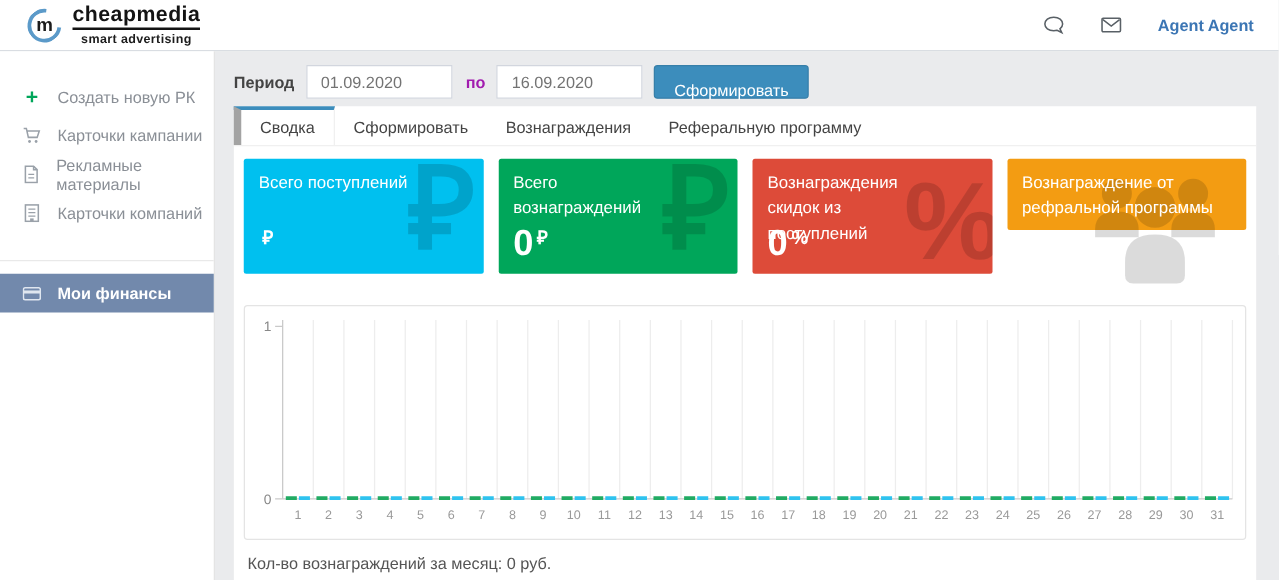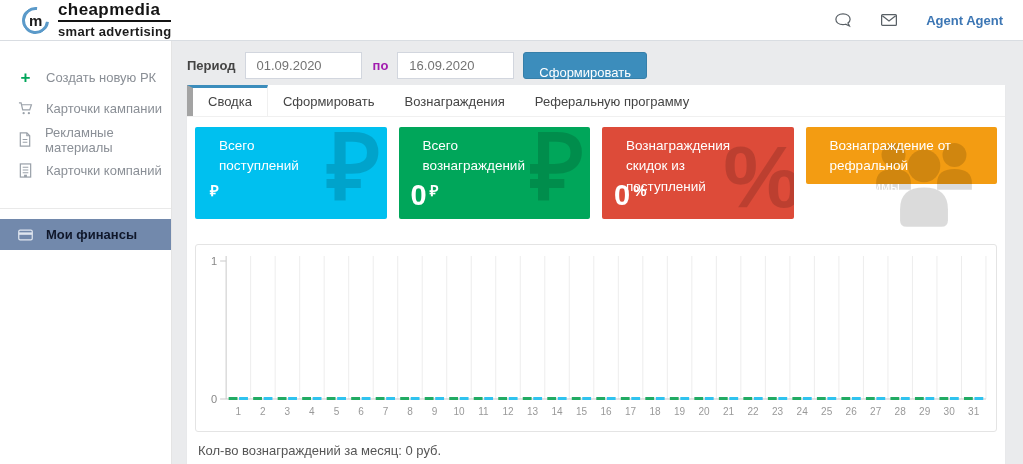--- a/index.html
+++ b/index.html
@@ -22,37 +22,37 @@
   .logo-circle {
     width:27px; height:27px; border:3px solid #5b9ac9; border-right-color:transparent;
     border-radius:50%; display:flex; align-items:center; justify-content:center;
     transform:rotate(-38deg);
   }
   .logo-circle span { transform:rotate(38deg); font-weight:bold; font-size:15px; color:#1c1c1c; }
   .logo-name {
     font-size:17px; font-weight:700; color:#141414; letter-spacing:.4px;
     line-height:1; border-bottom:2px solid #141414; padding-bottom:2px;
   }
-  .logo-tagline { font-size:13px; font-weight:700; color:#1c1c1c; text-align:center; margin-top:2px; letter-spacing:.3px; }
+  .logo-tagline { font-size:10px; font-weight:700; color:#1c1c1c; text-align:center; margin-top:2px; letter-spacing:.3px; }
   .header-right { margin-left:auto; display:flex; align-items:center; gap:28px; }
   .hicon { width:18px; height:16px; cursor:pointer; display:block; }
   .user-name { color:#3c76b4; font-weight:700; font-size:13px; cursor:pointer; }
   
   .sidebar {
     position:absolute; top:41px; left:0; width:172px; bottom:0;
     background:#fff; border-right:1px solid #e4e4e4; padding-top:21px;
   }
   .side-item {
     height:31px; display:flex; align-items:center; gap:13px;
     padding-left:18px; color:#8a8f96; font-size:13px; cursor:pointer;
   }
   .side-item .sicon { width:15px; height:15px; display:flex; align-items:center; justify-content:center; color:#9aa1a9; }
   .side-item .sicon.plus { color:#00a65a; font-weight:700; font-size:17px; line-height:1; }
   .side-divider { border-top:1px solid #e9e9e9; margin:22px 0 10px 0; }
-  .side-item.active { background:#7289ac; color:#0f172a; font-weight:700; }
+  .side-item.active { background:#7289ac; color:#ffffff; font-weight:700; }
   .side-item.active .sicon { color:#dfe6ef; }
   
   .main { position:absolute; left:173px; top:41px; right:0; bottom:0; padding:11px 18px 0 14px; }
   .period-row { display:flex; align-items:center; height:27px; margin-bottom:6px; }
   .period-label { font-weight:700; font-size:13px; color:#444; margin-right:9px; }
   .date-input {
     width:117px; height:27px; border:1px solid #d2d6de; background:#fff;
     padding:0 11px; font-size:13px; color:#737373; font-family:"Liberation Sans", sans-serif;
   }
   .to-label { font-weight:700; font-size:13px; color:#a21caf; margin:0 9px 0 11px; }
@@ -70,21 +70,21 @@
   }
   .tab.active {
     border-top-color:#3c8dbc; border-left:6px solid #a3a3a3; border-right:1px solid #f0f0f0;
     background:#fff;
   }
   .tab-content { padding:10px 8px 0 8px; }
   
   .cards-row { display:flex; gap:12px; }
   .card {
     flex:1; height:92px; border-radius:2px; color:#fff; position:relative;
-    padding:9px 24px; overflow:hidden; cursor:default;
+    padding:9px 12px; overflow:hidden; cursor:default;
   }
   .card.short { height:57px; overflow:visible; }
   .card-title { font-size:13.5px; line-height:1.5; position:relative; z-index:2; max-width:78%; }
   .card.short .card-title { max-width:100%; }
   .card-value { position:absolute; left:12px; bottom:9px; font-size:29px; font-weight:700; line-height:1; z-index:2; }
   .card-value .unit { font-size:15px; font-weight:700; vertical-align:9px; margin-left:3px; }
   .watermark {
     position:absolute; right:6px; top:-6px; font-size:92px; font-weight:700;
     color:rgba(0,0,0,0.15); line-height:1; z-index:1; pointer-events:none;
   }

